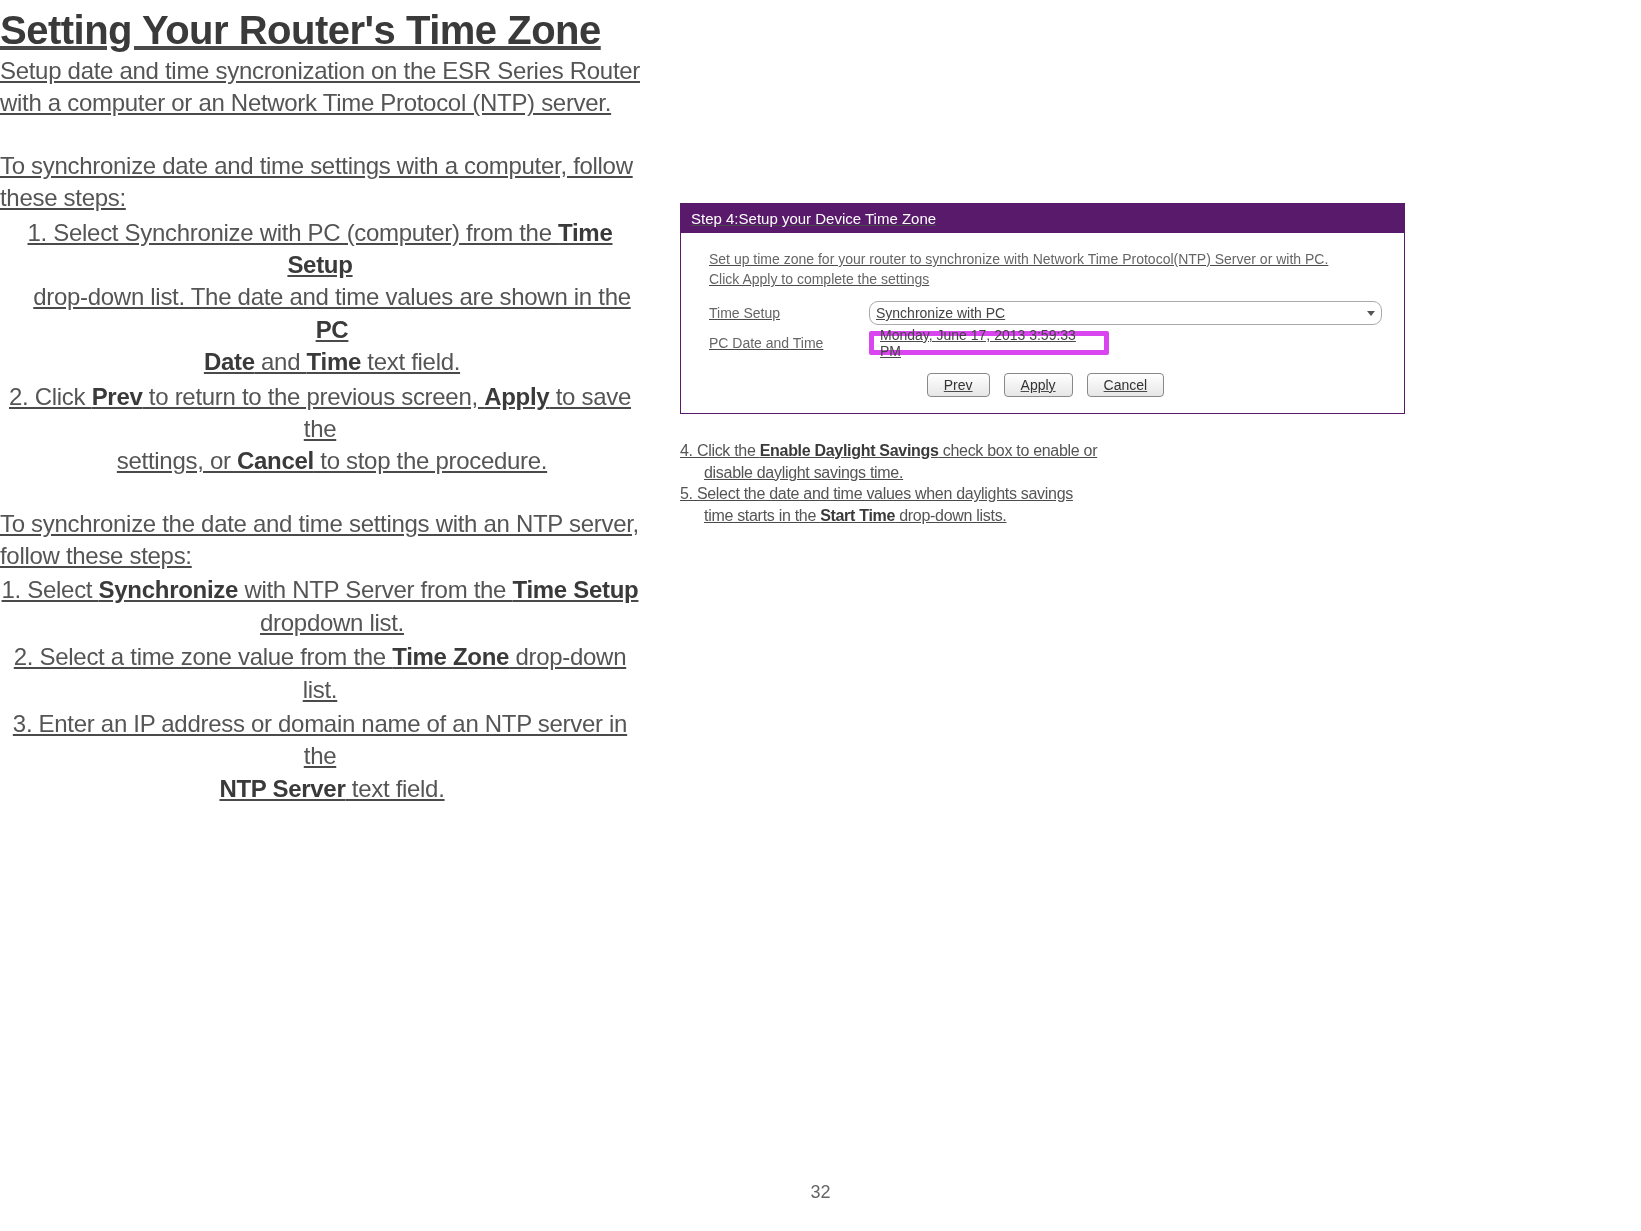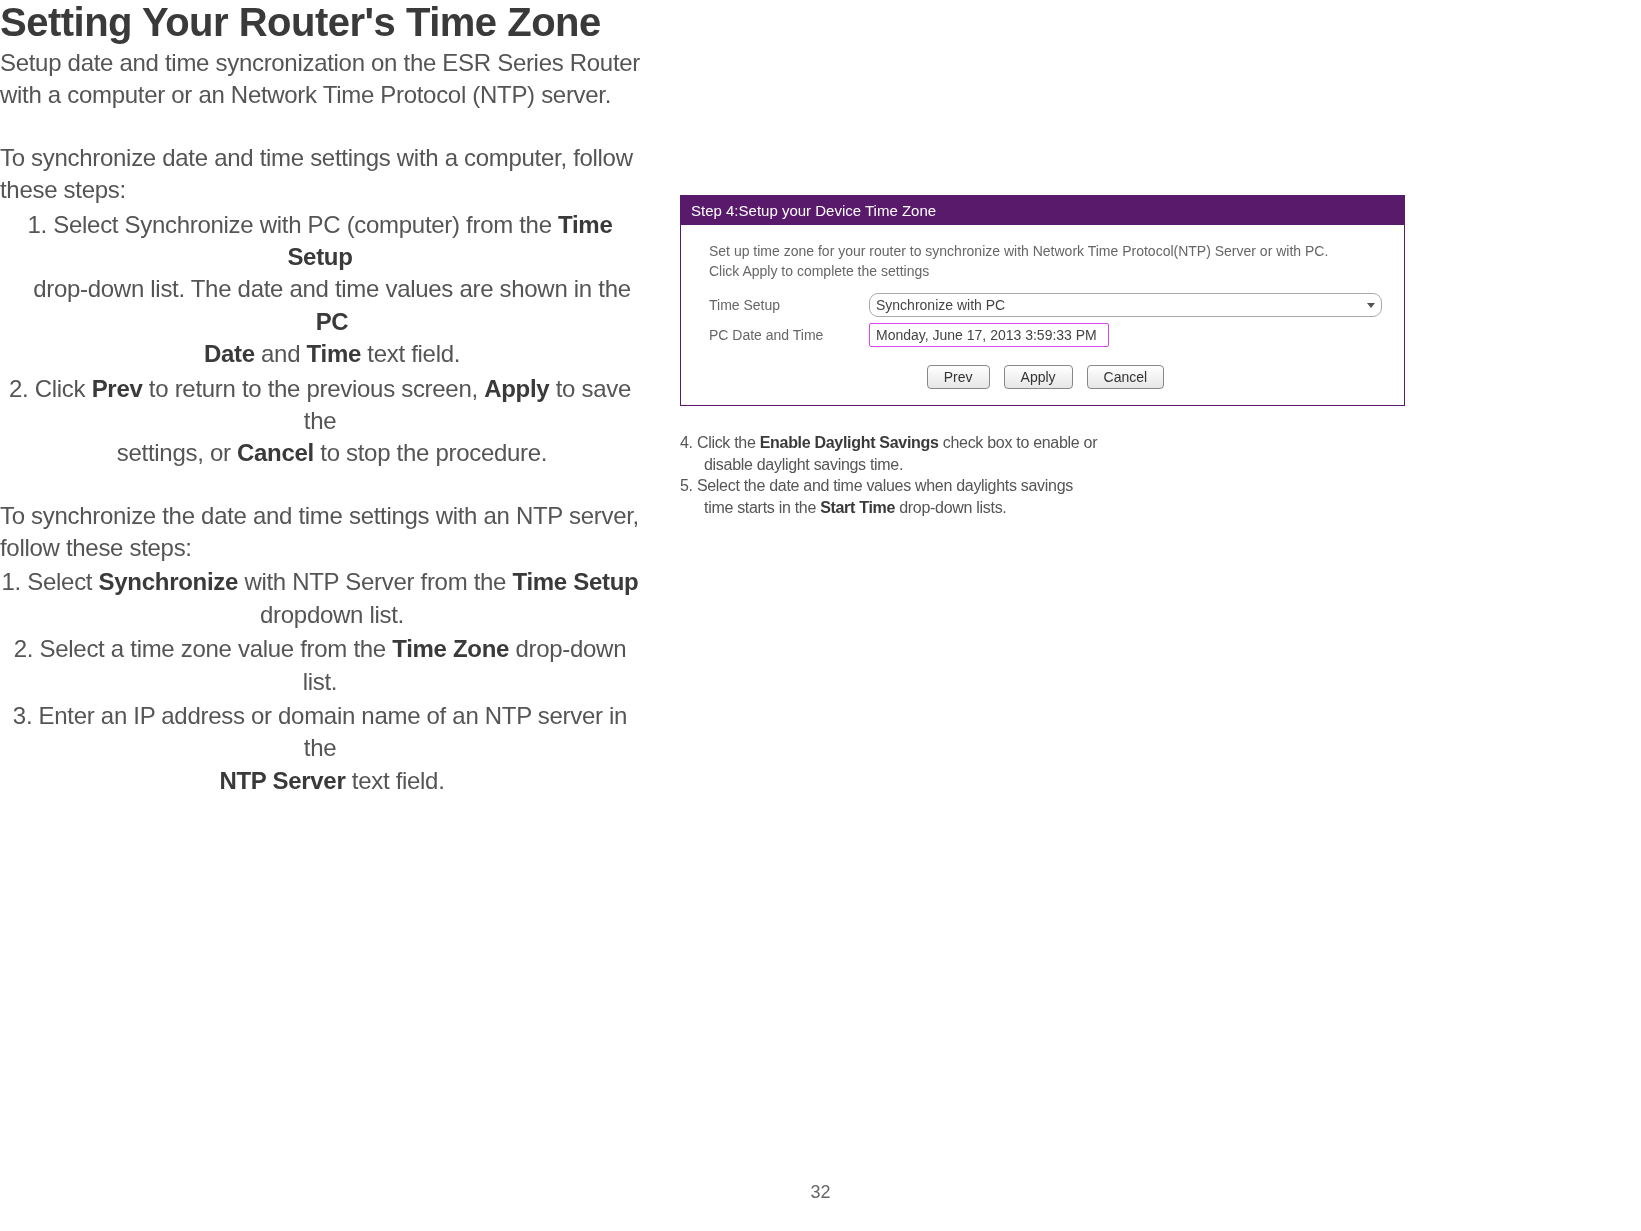--- a/index.html
+++ b/index.html
@@ -7,21 +7,22 @@
     font-family: Arial, Helvetica, sans-serif;
     width: 1641px;
     height: 1231px;
     background: #fff;
     color: #4a4a4a;
     position: relative;
     font-stretch: condensed;
   }
   .page {
     display: flex;
-    padding: 0 0 0 0;
+    padding: 8px 0 0 0;
+    text-decoration: underline;
   }
   .col-left {
     width: 640px;
     padding-top: 0;
   }
   .col-right {
     width: 1000px;
     padding-left: 40px;
     padding-top: 195px;
   }
@@ -84,21 +85,21 @@
     border-radius: 9px;
   }
   .ss-select .caret {
     width: 0; height: 0;
     border-left: 4px solid transparent;
     border-right: 4px solid transparent;
     border-top: 5px solid #555;
   }
   .ss-input {
     width: 240px;
-    border: 1px solid #d946ef;
+    border: 5px solid #d946ef;
     background: #fff;
     height: 24px;
     display: flex;
     align-items: center;
     padding: 0 6px;
     font-size: 14px;
     color: #444;
     border-radius: 2px;
   }
   .ss-buttons {

